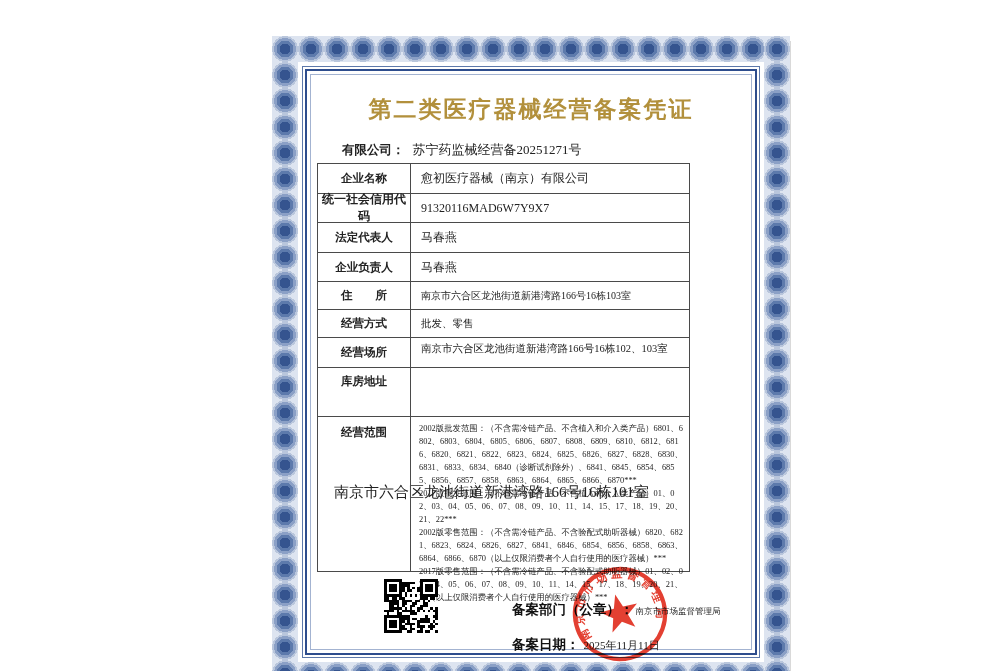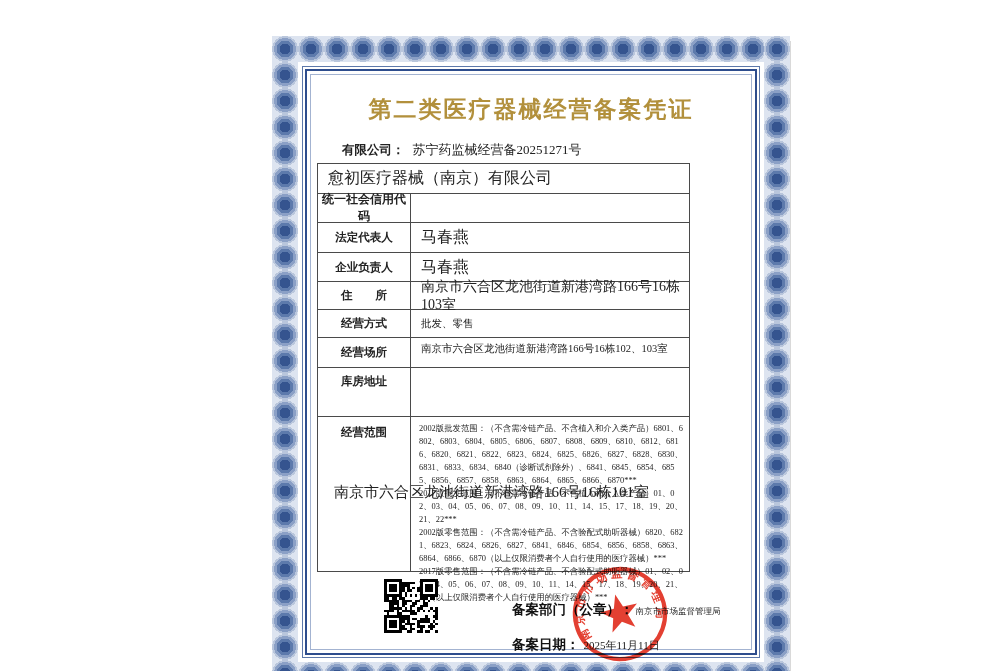--- a/index.html
+++ b/index.html
@@ -37,25 +37,25 @@
 
   .cert-table{position:absolute;left:5px;top:87px;width:371px;border:1px solid #4a4a4a;}
   .row{display:flex;border-bottom:1px solid #4a4a4a;}
   .row:last-child{border-bottom:none;}
   .cell{box-sizing:border-box;}
   .cell.label{
     width:93px;flex:0 0 93px;border-right:1px solid #4a4a4a;
     display:flex;align-items:center;justify-content:center;
     font-weight:bold;font-size:11.5px;text-align:center;
   }
-  .cell.value{flex:1;display:flex;align-items:center;padding-left:10px;font-size:16px;}
+  .cell.value{flex:1;display:flex;align-items:center;padding-left:10px;font-size:12px;}
   .h29{height:29px;} .h28{height:28px;} .h27{height:27px;}
   .row-place{height:29px;}
   .row-place .value{align-items:flex-start;padding-top:4px;font-size:10.5px;}
-  .row-addr5 .value{font-size:14px;}
+  .row-addr5 .value{font-size:10px;}
   .row-mode .value{font-size:10.5px;}
   .row-store{height:48px;flex-direction:column;}
   .row-store .label{align-items:flex-start;padding-top:6px;}
   .row-store .value{align-items:flex-start;padding-top:22px;padding-left:16px;font-size:15px;}
   .row-scope{height:154px;justify-content:center;}
   .row-scope .label{align-items:flex-start;padding-top:8px;}
   .row-scope .value{
     align-items:flex-start;padding:5px 6px 4px 8px;
     font-size:8.4px;line-height:1.55;white-space:pre-wrap;word-break:break-all;color:#1c1c1c;
   }
@@ -84,24 +84,26 @@
 
   <div class="content">
     <div class="title">第二类医疗器械经营备案凭证</div>
 
     <div class="regline">
       <span class="lbl">有限公司：</span><span class="val">苏宁药监械经营备20251271号</span>
     </div>
 
     <div class="cert-table">
       <div class="row h29">
+        <div class="cell label">企业名称</div>
         <div class="cell value">愈初医疗器械（南京）有限公司</div>
       </div>
       <div class="row h28">
         <div class="cell label" style="font-size:12px;">统一社会信用代码</div>
+        <div class="cell value">91320116MAD6W7Y9X7</div>
       </div>
       <div class="row h29">
         <div class="cell label">法定代表人</div>
         <div class="cell value">马春燕</div>
       </div>
       <div class="row h28">
         <div class="cell label">企业负责人</div>
         <div class="cell value">马春燕</div>
       </div>
       <div class="row h27 row-addr5">

